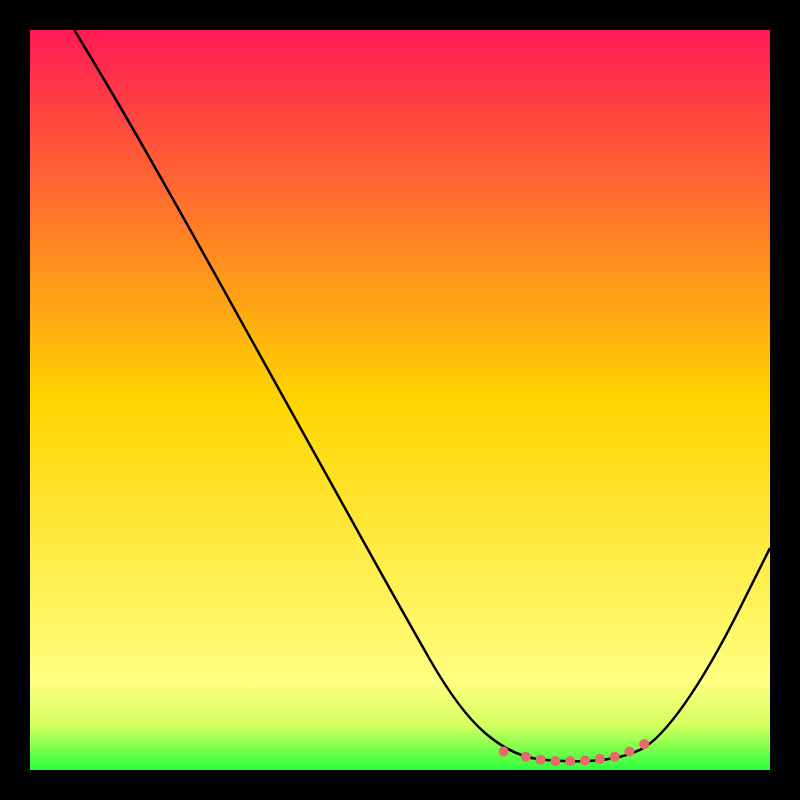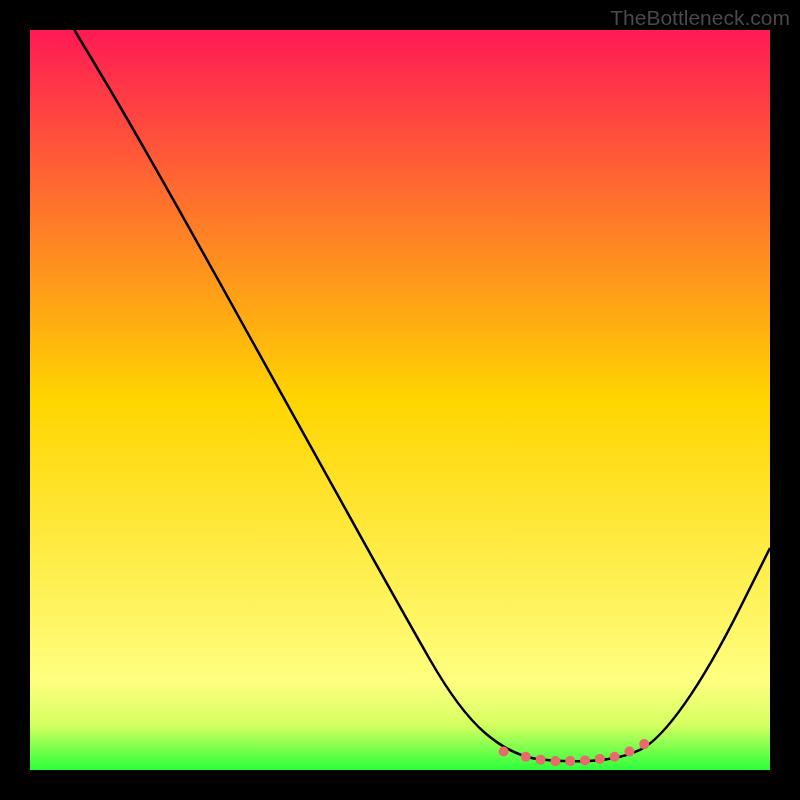--- a/index.html
+++ b/index.html
@@ -8,21 +8,20 @@
 .watermark { position: absolute; top: 6px; right: 10px; color: #4a4a4a; font-size: 21px; font-weight: 500; z-index: 10; }
 .plot { position: absolute; left: 30px; top: 30px; width: 740px; height: 740px; }
 .gradient-bg { width: 100%; height: 100%; position: absolute; }
 .curve-svg { width: 100%; height: 100%; position: absolute; }
 .dots-svg { width: 100%; height: 100%; position: absolute; }
 </style>
 </head>
 <body>
 
 <div class="chart-outer">
-  <div class="watermark">TheBottleneck.com</div>
   <div class="plot">
     <svg class="gradient-bg" viewBox="0 0 740 740" preserveAspectRatio="none">
       <defs>
         <linearGradient id="bg-grad" x1="0" y1="0" x2="0" y2="1">
             <stop offset="0%" stop-color="#ff1a54"></stop>
             <stop offset="50%" stop-color="#ffd500"></stop>
             <stop offset="88%" stop-color="#ffff80"></stop>
             <stop offset="94%" stop-color="#d4ff60"></stop>
             <stop offset="100%" stop-color="#2bff3a"></stop>
           </linearGradient>

